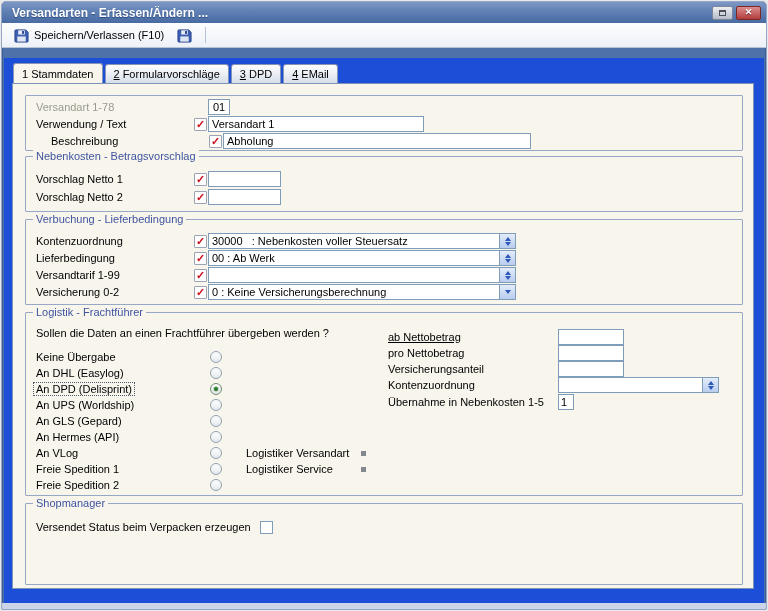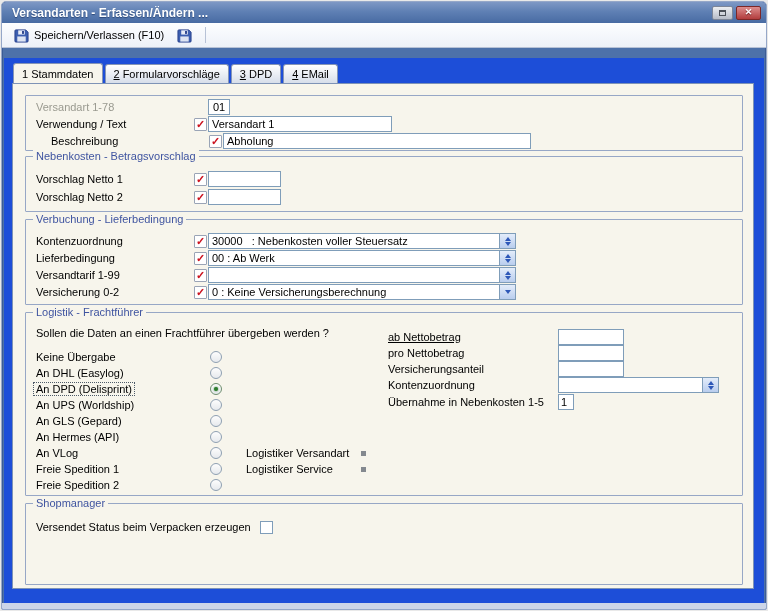--- a/index.html
+++ b/index.html
@@ -154,21 +154,21 @@
 
       <div class="group" style="top:11px; height:56px;">
         <div class="row" style="top:3px;">
           <span class="lbl gray">Versandart 1-78</span>
           <span class="spacer13"></span>
           <input class="fld" style="width: 22px; text-align: center;" value="01">
         </div>
         <div class="row" style="top:20px;">
           <span class="lbl">Verwendung / Text</span>
           <span class="chkicon">✓</span>
-          <input class="fld" style="width: 184px;" value="Versandart 1">
+          <input class="fld" style="width: 216px;" value="Versandart 1">
         </div>
         <div class="row" style="top:37px;padding-left:15px;">
           <span class="lbl">Beschreibung</span>
           <span class="chkicon">✓</span>
           <input class="fld" style="width: 308px;" value="Abholung">
         </div>
       </div>
 
       <div class="group" style="top:72px; height:56px;">
         <span class="legend">Nebenkosten - Betragsvorschlag</span>

